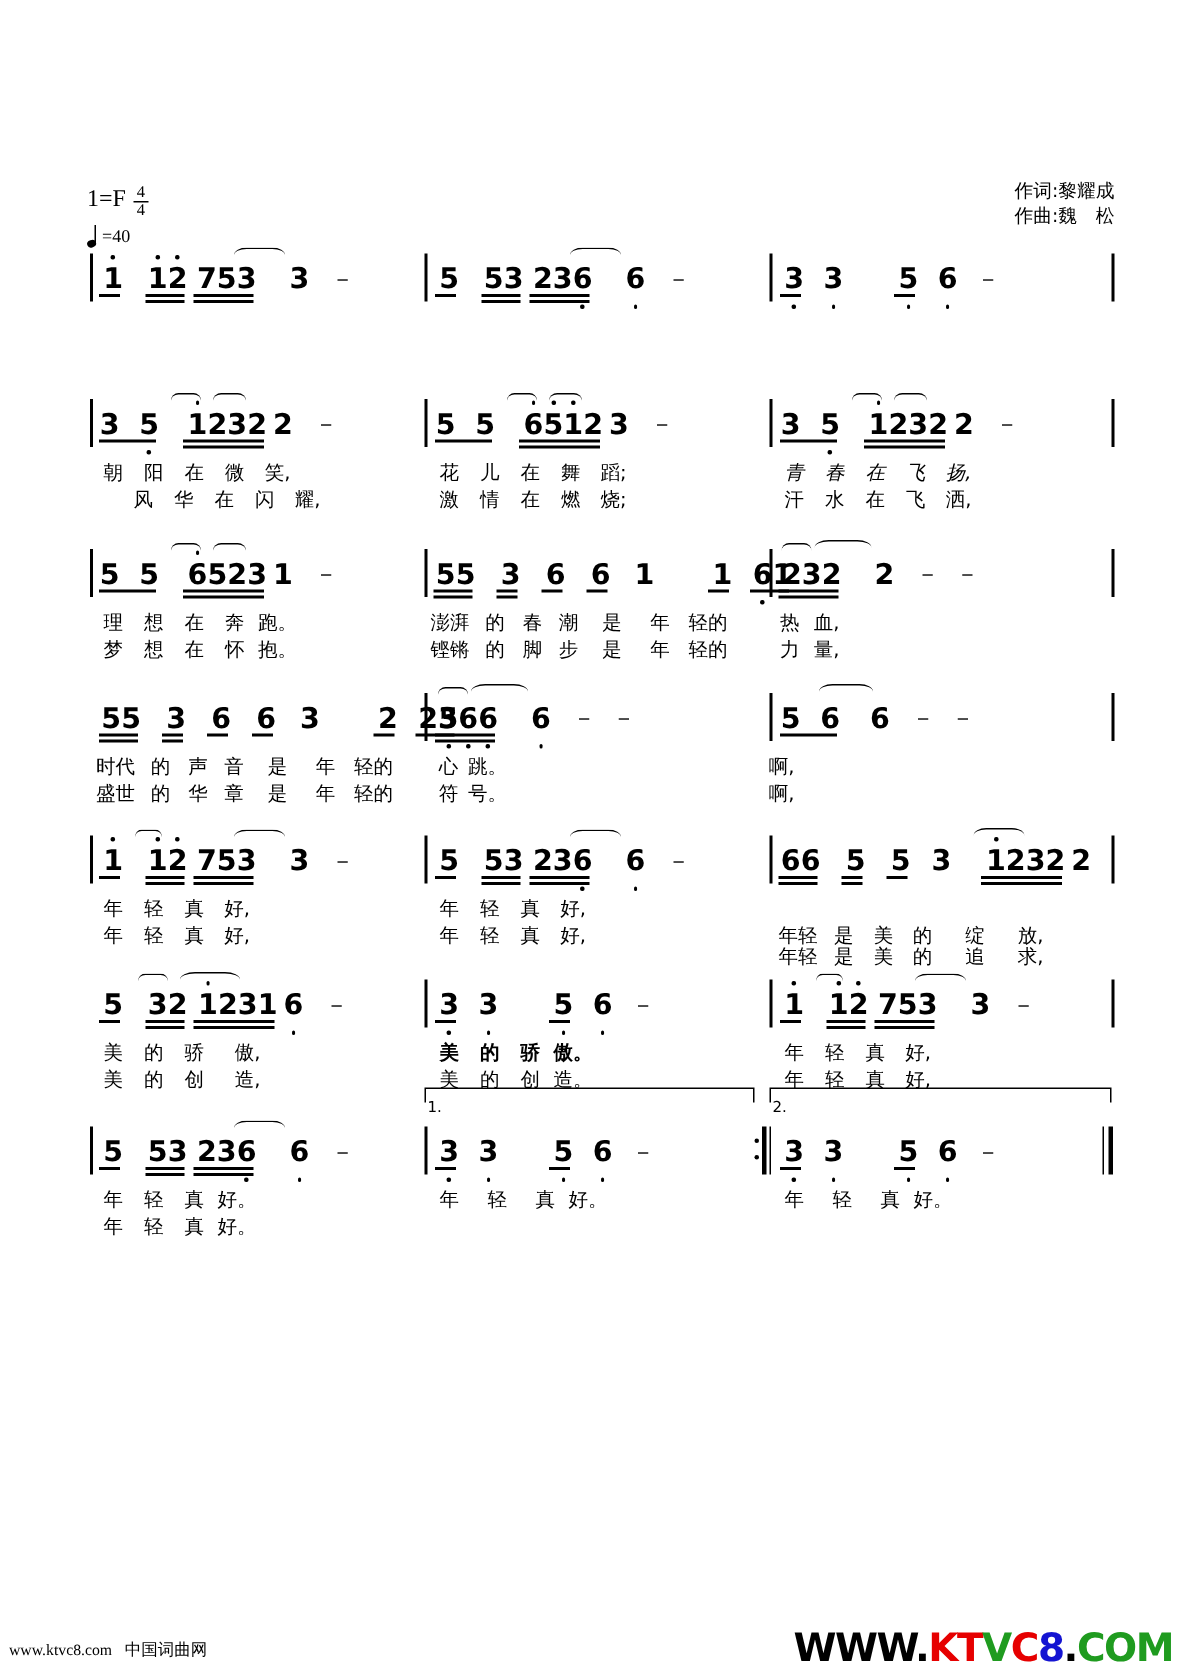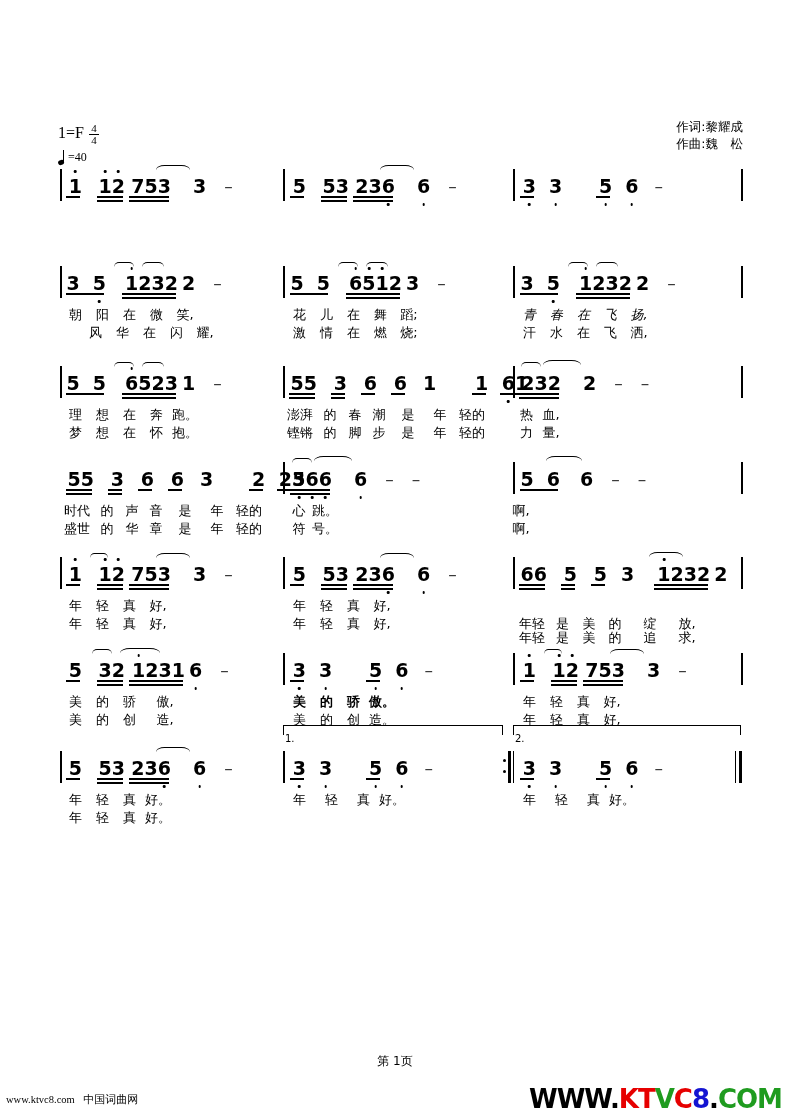--- a/index.html
+++ b/index.html
@@ -579,21 +579,20 @@
         <span class="n">6<span class="dot-dn"></span></span>
         <span style="display:inline-block;width:8px;"></span>
         <span class="n dash">–</span>
       </div>
       <div class="lyr" style="top:34px;left:-4px;">
         <span style="width:27px;">年</span><span style="width:37px;">轻</span><span style="width:27px;">真</span><span style="width:30px;">好。</span>
       </div>
     </div>
   </div>
 
-  <div class="pagenum">第 1页</div>
 
   <div class="foot-left">
     <span class="url">www.ktvc8.com</span>
     <span style="margin-left:5px;">中国词曲网</span>
   </div>
 
   <div class="logo">
     <span class="w">WWW</span><span class="dot">.</span><span class="k">K</span><span class="t">T</span><span class="v">V</span><span class="c">C</span><span class="eight">8</span><span class="dot">.</span><span class="com">COM</span>
   </div>
 

